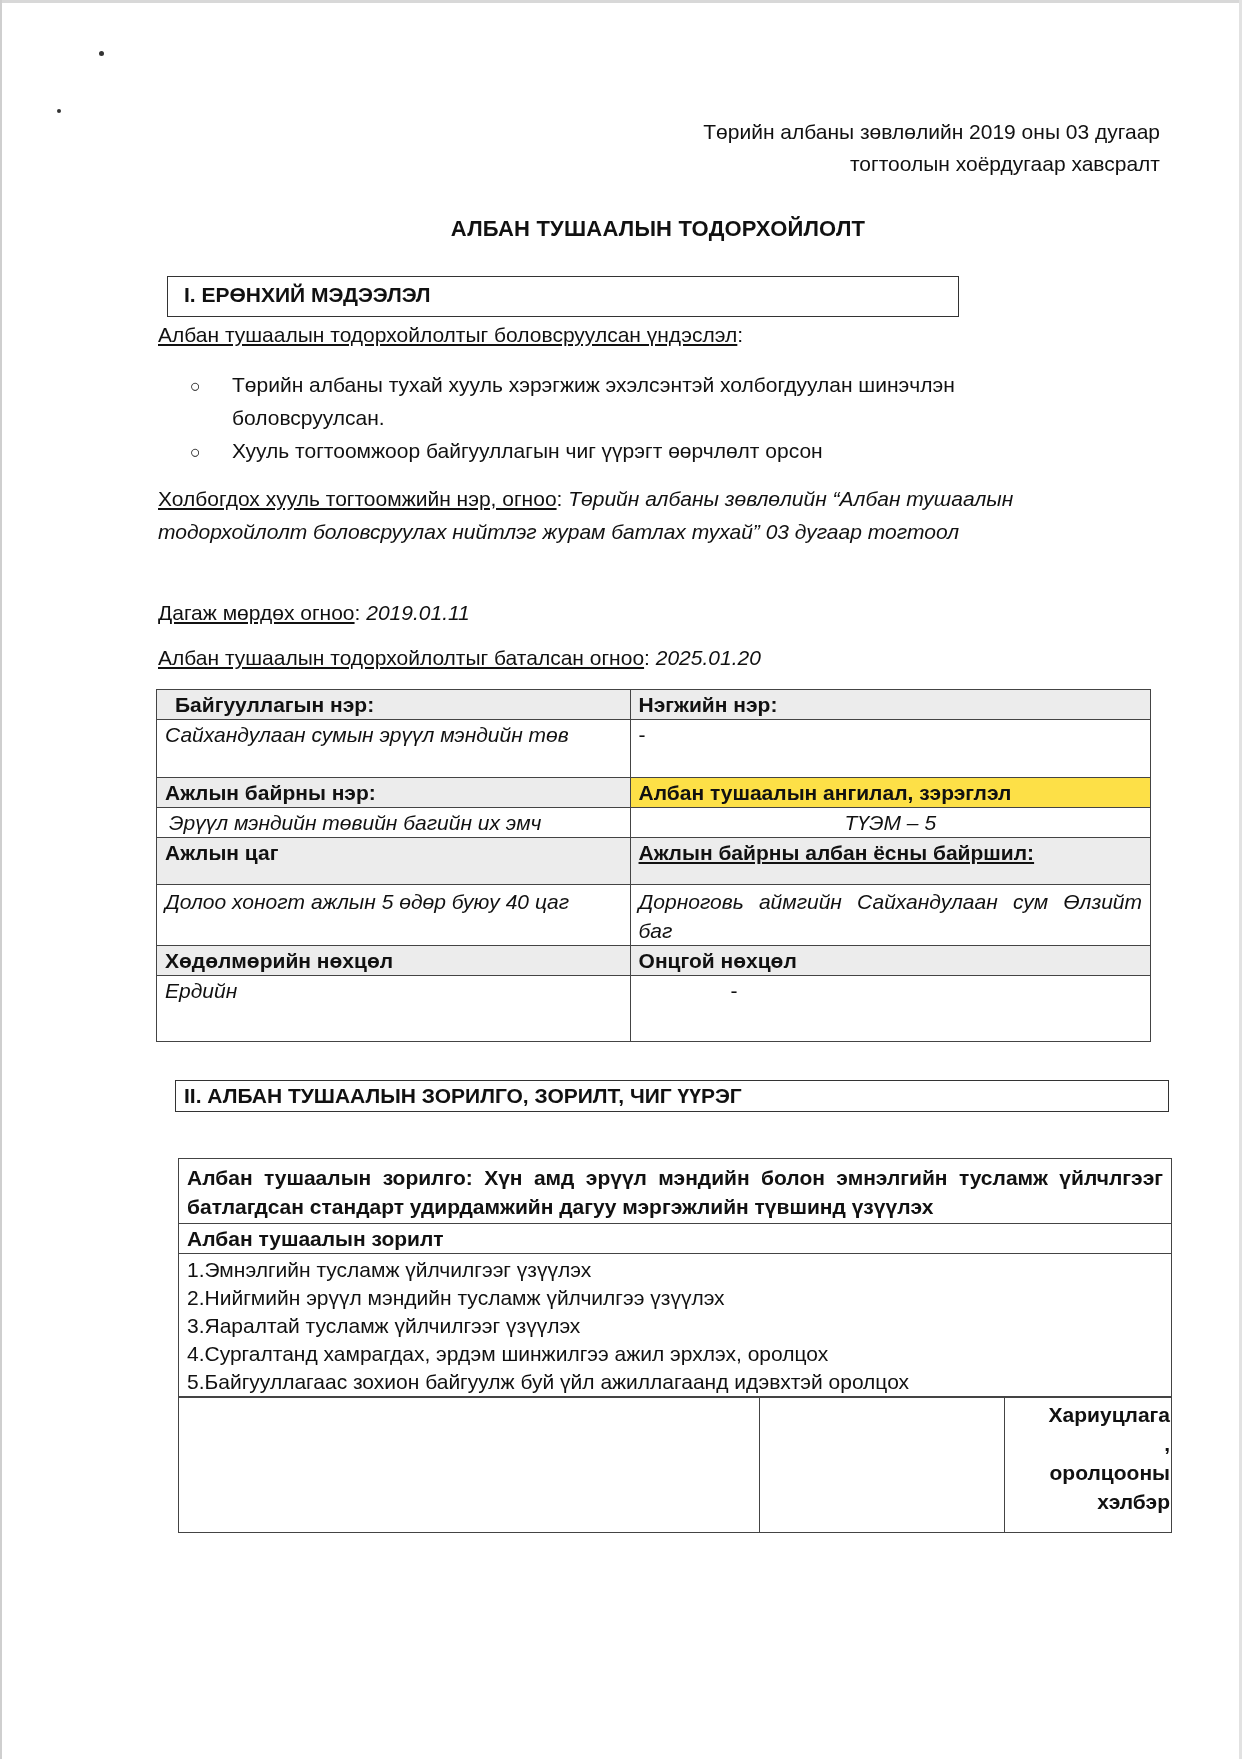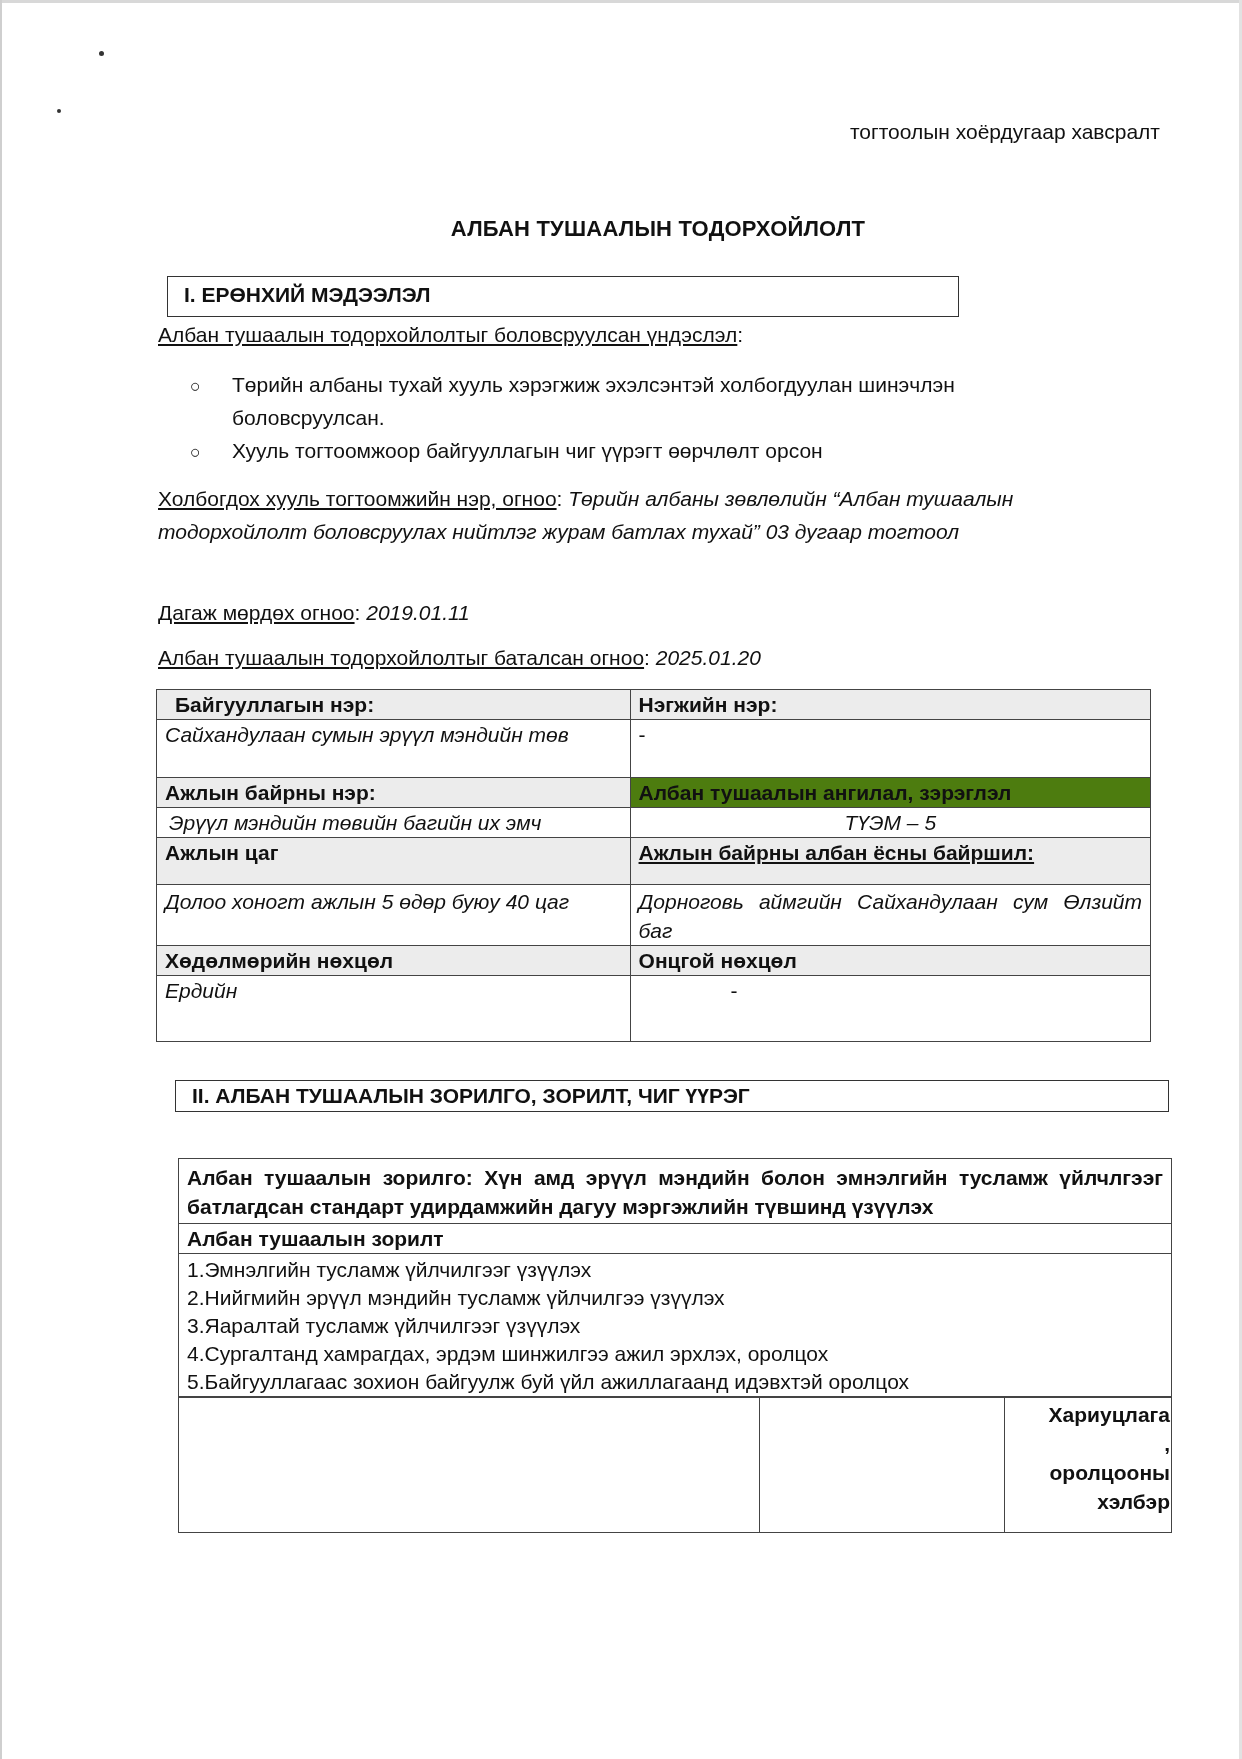--- a/index.html
+++ b/index.html
@@ -58,20 +58,21 @@
 </head>
 <body>
 
 <div class="page-edge-top"></div>
 <div class="page-edge-left"></div>
 <div class="page-edge-right"></div>
 <div class="speck" style="left:99px;top:51px;width:5px;height:5px;"></div>
 <div class="speck" style="left:57px;top:109px;width:4px;height:4px;"></div>
 
 <div class="header-note">
+  <div>Төрийн албаны зөвлөлийн 2019 оны 03 дугаар</div>
   <div>тогтоолын хоёрдугаар хавсралт</div>
 </div>
 
 <div class="doc-title">АЛБАН ТУШААЛЫН ТОДОРХОЙЛОЛТ</div>
 
 <div class="section-box" style="left:167px;top:276px;width:792px;height:41px;">I. ЕРӨНХИЙ МЭДЭЭЛЭЛ</div>
 
 <div class="txt" style="left:158px;top:318px;"><span class="u">Албан тушаалын тодорхойлолтыг боловсруулсан үндэслэл</span><span>:</span></div>
 
 <div class="bullets">
@@ -100,21 +101,21 @@
       <tr style="height:30px">
     <td class="h" style="padding-left:18px">Байгууллагын нэр:</td>
     <td class="h">Нэгжийн нэр:</td>
   </tr>
   <tr style="height:58px">
     <td class="i j">Сайхандулаан сумын эрүүл мэндийн төв</td>
     <td class="dash">-</td>
   </tr>
   <tr style="height:30px">
     <td class="h">Ажлын байрны нэр:</td>
-    <td class="h" style="background:#4d7c0f">Албан тушаалын ангилал, зэрэглэл</td>
+    <td class="h" style="background:#fde047">Албан тушаалын ангилал, зэрэглэл</td>
   </tr>
   <tr style="height:30px">
     <td class="i" style="padding-left:12px">Эрүүл мэндийн төвийн багийн их эмч</td>
     <td class="i c">ТҮЭМ – 5</td>
   </tr>
   <tr style="height:47px">
     <td class="h">Ажлын цаг</td>
     <td class="h u">Ажлын байрны албан ёсны байршил:</td>
   </tr>
   <tr style="height:58px">
@@ -125,21 +126,21 @@
     <td class="h">Хөдөлмөрийн нөхцөл</td>
     <td class="h">Онцгой нөхцөл</td>
   </tr>
   <tr style="height:66px">
     <td class="i">Ердийн</td>
     <td class="dash" style="padding-left:100px">-</td>
   </tr>
 </tbody>
   </table>
 
-<div class="section-box" style="left:175px;top:1080px;width:994px;height:32px;line-height:30px;">II. АЛБАН ТУШААЛЫН ЗОРИЛГО, ЗОРИЛТ, ЧИГ ҮҮРЭГ</div>
+<div class="section-box" style="left:175px;top:1080px;width:994px;height:32px;line-height:30px;padding-left:8px;">II. АЛБАН ТУШААЛЫН ЗОРИЛГО, ЗОРИЛТ, ЧИГ ҮҮРЭГ</div>
 
 <table class="goal">
   <tbody>
       <tr>
     <td class="purpose" style="height:58px"><b>Албан тушаалын зорилго:</b><span> Хүн амд эрүүл мэндийн болон эмнэлгийн тусламж үйлчлгээг батлагдсан стандарт удирдамжийн дагуу мэргэжлийн түвшинд үзүүлэх</span></td>
   </tr>
   <tr>
     <td style="height:28px;font-weight:bold">Албан тушаалын зорилт</td>
   </tr>
   <tr>

